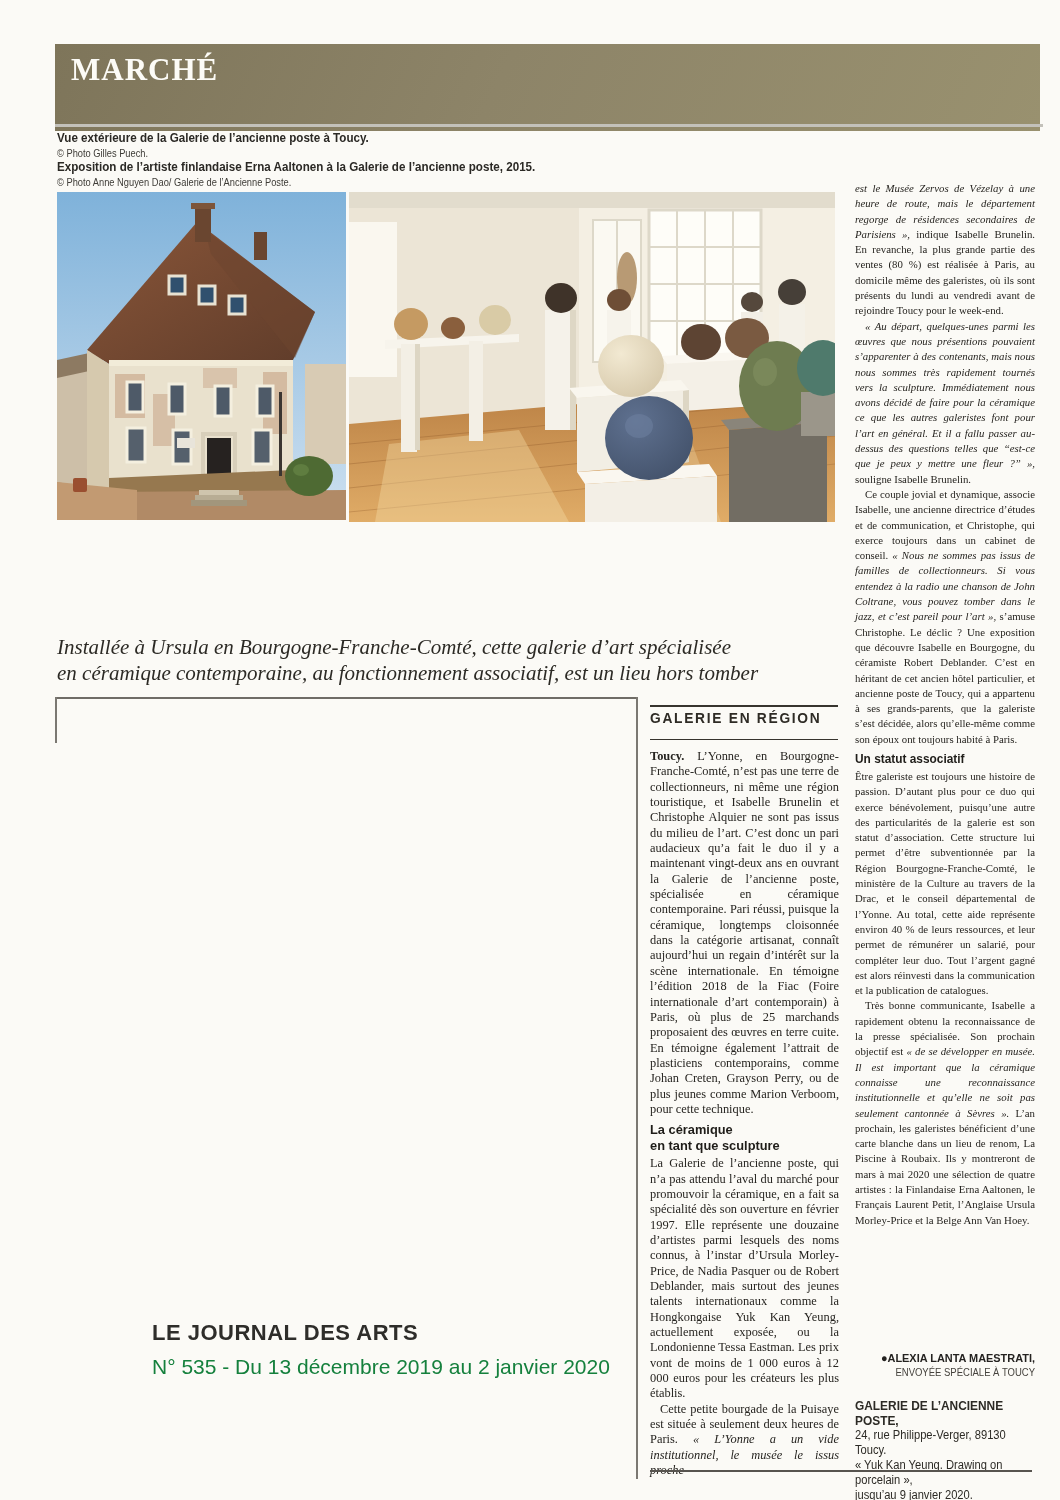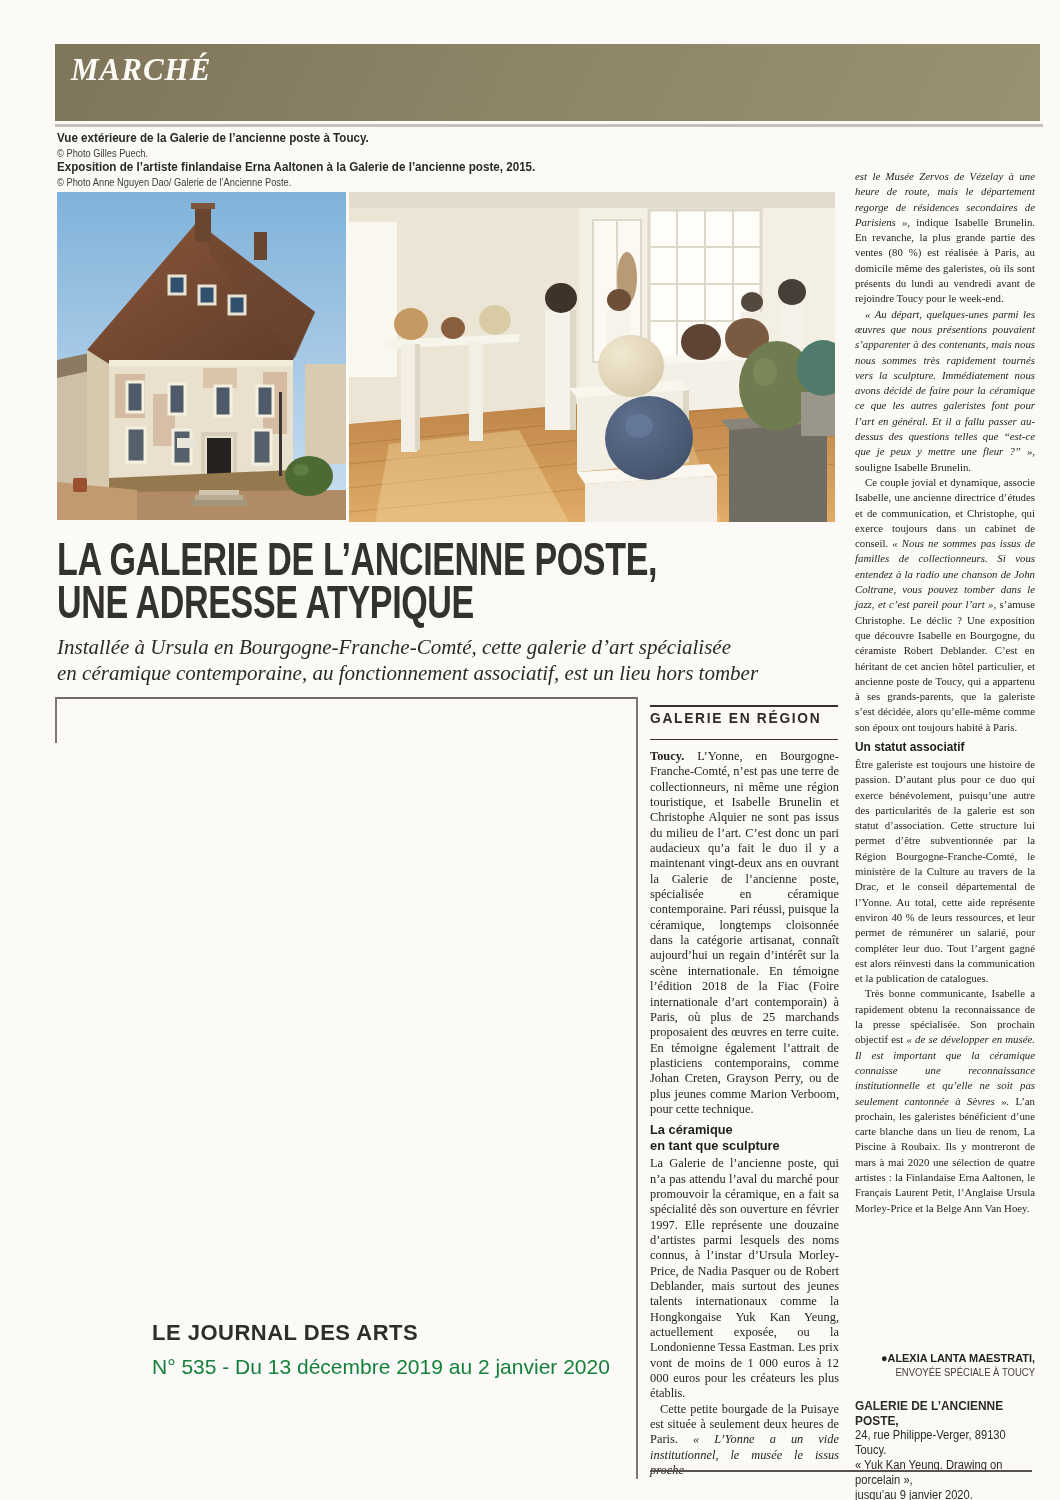--- a/index.html
+++ b/index.html
@@ -1,22 +1,22 @@
 <!DOCTYPE html>
 <html lang="fr"><head>
 <meta charset="utf-8">
 <style>
   html,body{margin:0;padding:0;background:#e9e7e2;}
   #page{position:relative;width:1060px;height:1500px;background:#fbfaf6;margin:0 auto;
         font-family:"Liberation Serif",serif;color:#24221e;overflow:hidden;}
   .abs{position:absolute;}
 
   
-  #banner{left:55px;top:44px;width:985px;height:77px;
-          background:linear-gradient(115deg,#7e755a 0%,#8d8468 45%,#99916f 100%);font-style:italic;}
+  #banner{left:55px;top:44px;width:985px;height:87px;
+          background:linear-gradient(115deg,#7e755a 0%,#8d8468 45%,#99916f 100%);}
   #banner .t{font-family:"Liberation Serif",serif;font-weight:bold;font-size:31px;
              color:#fcfbf6;padding:8px 0 0 16px;letter-spacing:1px;}
   #rule-top{left:55px;top:124px;width:988px;height:3px;background:#c3c1ba;}
 
   
   .cap{left:57px;font-family:"Liberation Sans",sans-serif;color:#2b2925;
        transform:scaleX(.93);transform-origin:0 0;white-space:nowrap;}
   .cap.main{font-weight:bold;font-size:12.5px;}
   .cap.credit{font-size:10px;color:#3d3b36;}
 
@@ -44,21 +44,21 @@
   
   #sec-rule1{left:650px;top:705px;width:188px;height:2px;background:#37342e;}
   #sec-rule2{left:650px;top:739px;width:188px;height:1.4px;background:#37342e;}
   #sec-label{left:650px;top:710px;font-family:"Liberation Sans",sans-serif;font-weight:bold;
              font-size:14.5px;letter-spacing:1.8px;color:#2e2b25;transform:scaleX(.95);
              transform-origin:0 0;white-space:nowrap;}
 
   
   .col{text-align:justify;color:#262420;}
   #col1{left:650px;top:749px;width:189px;font-size:12.4px;line-height:15.35px;}
-  #col2{left:855px;top:169px;width:180px;font-size:10.8px;line-height:15.3px;}
+  #col2{left:855px;top:181px;width:180px;font-size:10.8px;line-height:15.3px;}
   .col p{margin:0;}
   .col p.indent{text-indent:10px;}
   .col .b{font-weight:bold;}
   .col .i{font-style:italic;}
   .subhead{font-family:"Liberation Sans",sans-serif;font-weight:bold;color:#1f1d19;
            margin:5px 0 2px 0;transform:scaleX(.95);transform-origin:0 0;}
   #col1 .subhead{font-size:13.5px;line-height:16px;}
   #col2 .subhead{font-size:12.5px;line-height:15px;}
 
   
@@ -209,24 +209,20 @@
       <ellipse cx="416" cy="180" rx="12" ry="14" fill="#7d8b5c" opacity=".8"></ellipse>
       <rect x="452" y="200" width="34" height="44" fill="#9b968a"></rect>
       <ellipse cx="474" cy="176" rx="26" ry="28" fill="#4f7a6c"></ellipse>
       <polygon points="236,292 368,284 360,272 228,280" fill="#faf7f0"></polygon>
       <polygon points="236,292 368,284 368,330 236,330" fill="#f3efe6"></polygon>
       <ellipse cx="300" cy="246" rx="44" ry="42" fill="url(#bluesp)"></ellipse>
       <ellipse cx="290" cy="234" rx="14" ry="12" fill="#6d7f9e" opacity=".6"></ellipse>
     </svg>
   </div>
 
-  <div class="abs" id="headline">
-    <div>LA GALERIE DE L’ANCIENNE POSTE,</div>
-    <div>UNE ADRESSE ATYPIQUE</div>
-  </div>
   <div class="abs" id="standfirst">
     <div>Installée à Ursula en Bourgogne-Franche-Comté, cette galerie d’art spécialisée</div>
     <div>en céramique contemporaine, au fonctionnement associatif, est un lieu hors tomber</div>
   </div>
 
   <div class="abs" id="box-top"></div>
   <div class="abs line" id="box-right"></div>
   <div class="abs line" id="box-tick"></div>
 
   <div class="abs" id="journal">

